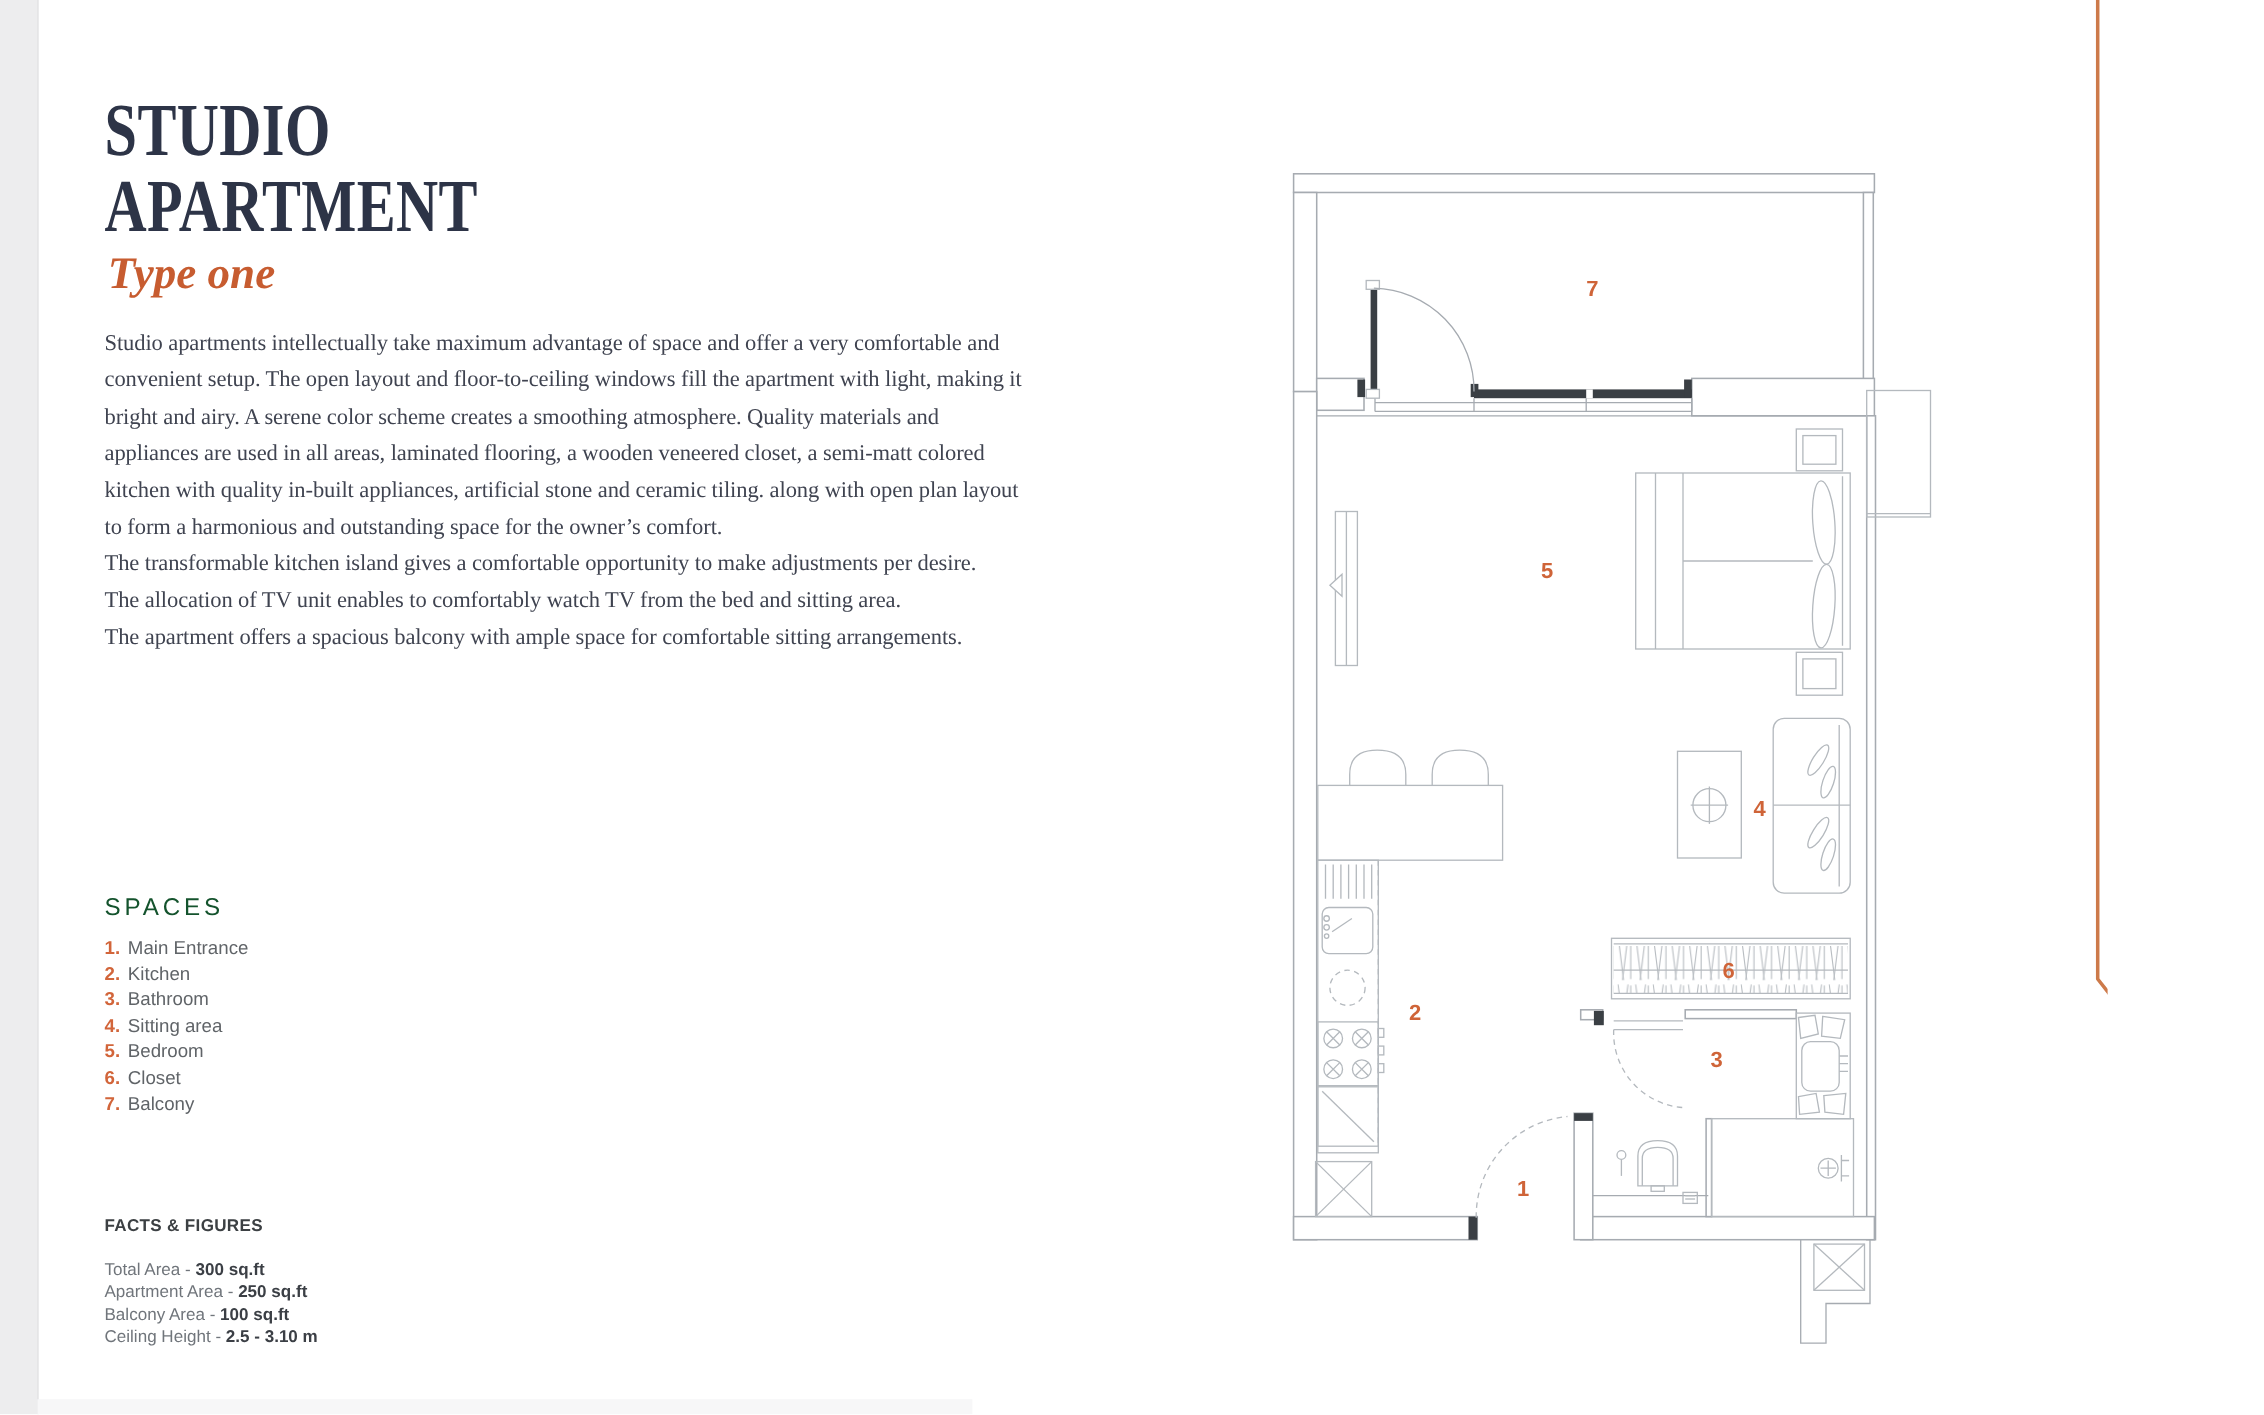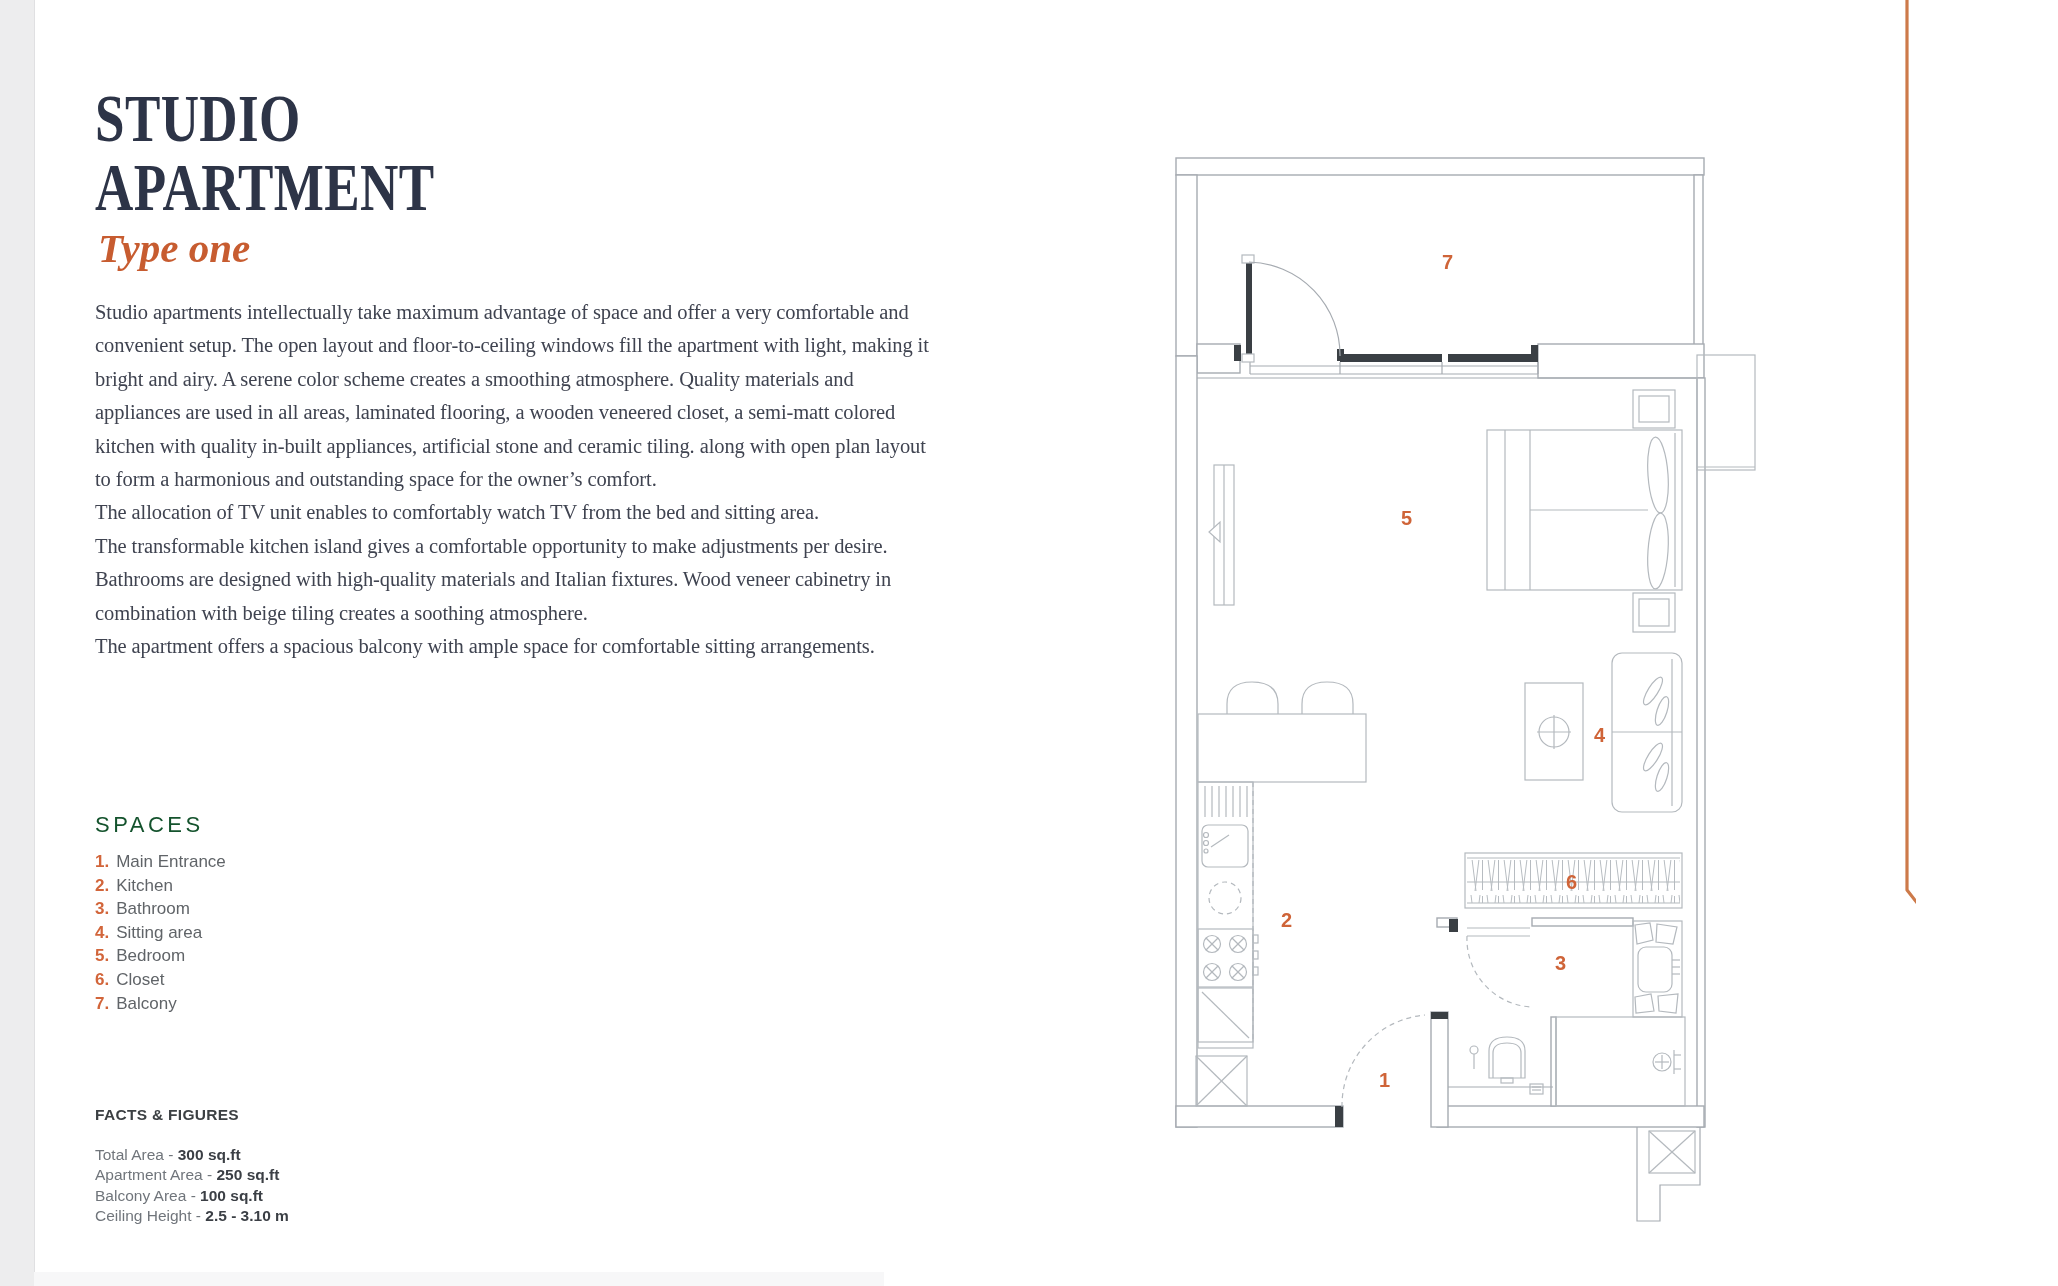--- a/index.html
+++ b/index.html
@@ -53,23 +53,22 @@
 
   <div class="edge-left"></div>
   <div class="edge-right-top"></div>
   <div class="edge-bottom"></div>
 
   <h1 class="title"><span>STUDIO</span><br><span>APARTMENT</span></h1>
   <h2 class="subtitle">Type one</h2>
 
   <div class="body-copy">
     <p>Studio apartments intellectually take maximum advantage of space and offer a very comfortable and convenient setup. The open layout and floor-to-ceiling windows fill the apartment with light, making it bright and airy. A serene color scheme creates a smoothing atmosphere. Quality materials and appliances are used in all areas, laminated flooring, a wooden veneered closet, a semi-matt colored kitchen with quality in-built appliances, artificial stone and ceramic tiling. along with open plan layout to form a harmonious and outstanding space for the owner’s comfort.</p>
+    <p>The transformable kitchen island gives a comfortable opportunity to make adjustments per desire.</p>
     <p>The allocation of TV unit enables to comfortably watch TV from the bed and sitting area.</p>
-    <p>The transformable kitchen island gives a comfortable opportunity to make adjustments per desire.</p>
-    <p>Bathrooms are designed with high-quality materials and Italian fixtures. Wood veneer cabinetry in combination with beige tiling creates a soothing atmosphere.</p>
     <p>The apartment offers a spacious balcony with ample space for comfortable sitting arrangements.</p>
   </div>
 
   <h3 class="spaces-heading">SPACES</h3>
   <div class="spaces-list">
     <div class="spaces-item"><span class="num">1.</span><span>Main Entrance</span></div>
     <div class="spaces-item"><span class="num">2.</span><span>Kitchen</span></div>
     <div class="spaces-item"><span class="num">3.</span><span>Bathroom</span></div>
     <div class="spaces-item"><span class="num">4.</span><span>Sitting area</span></div>
     <div class="spaces-item"><span class="num">5.</span><span>Bedroom</span></div>

